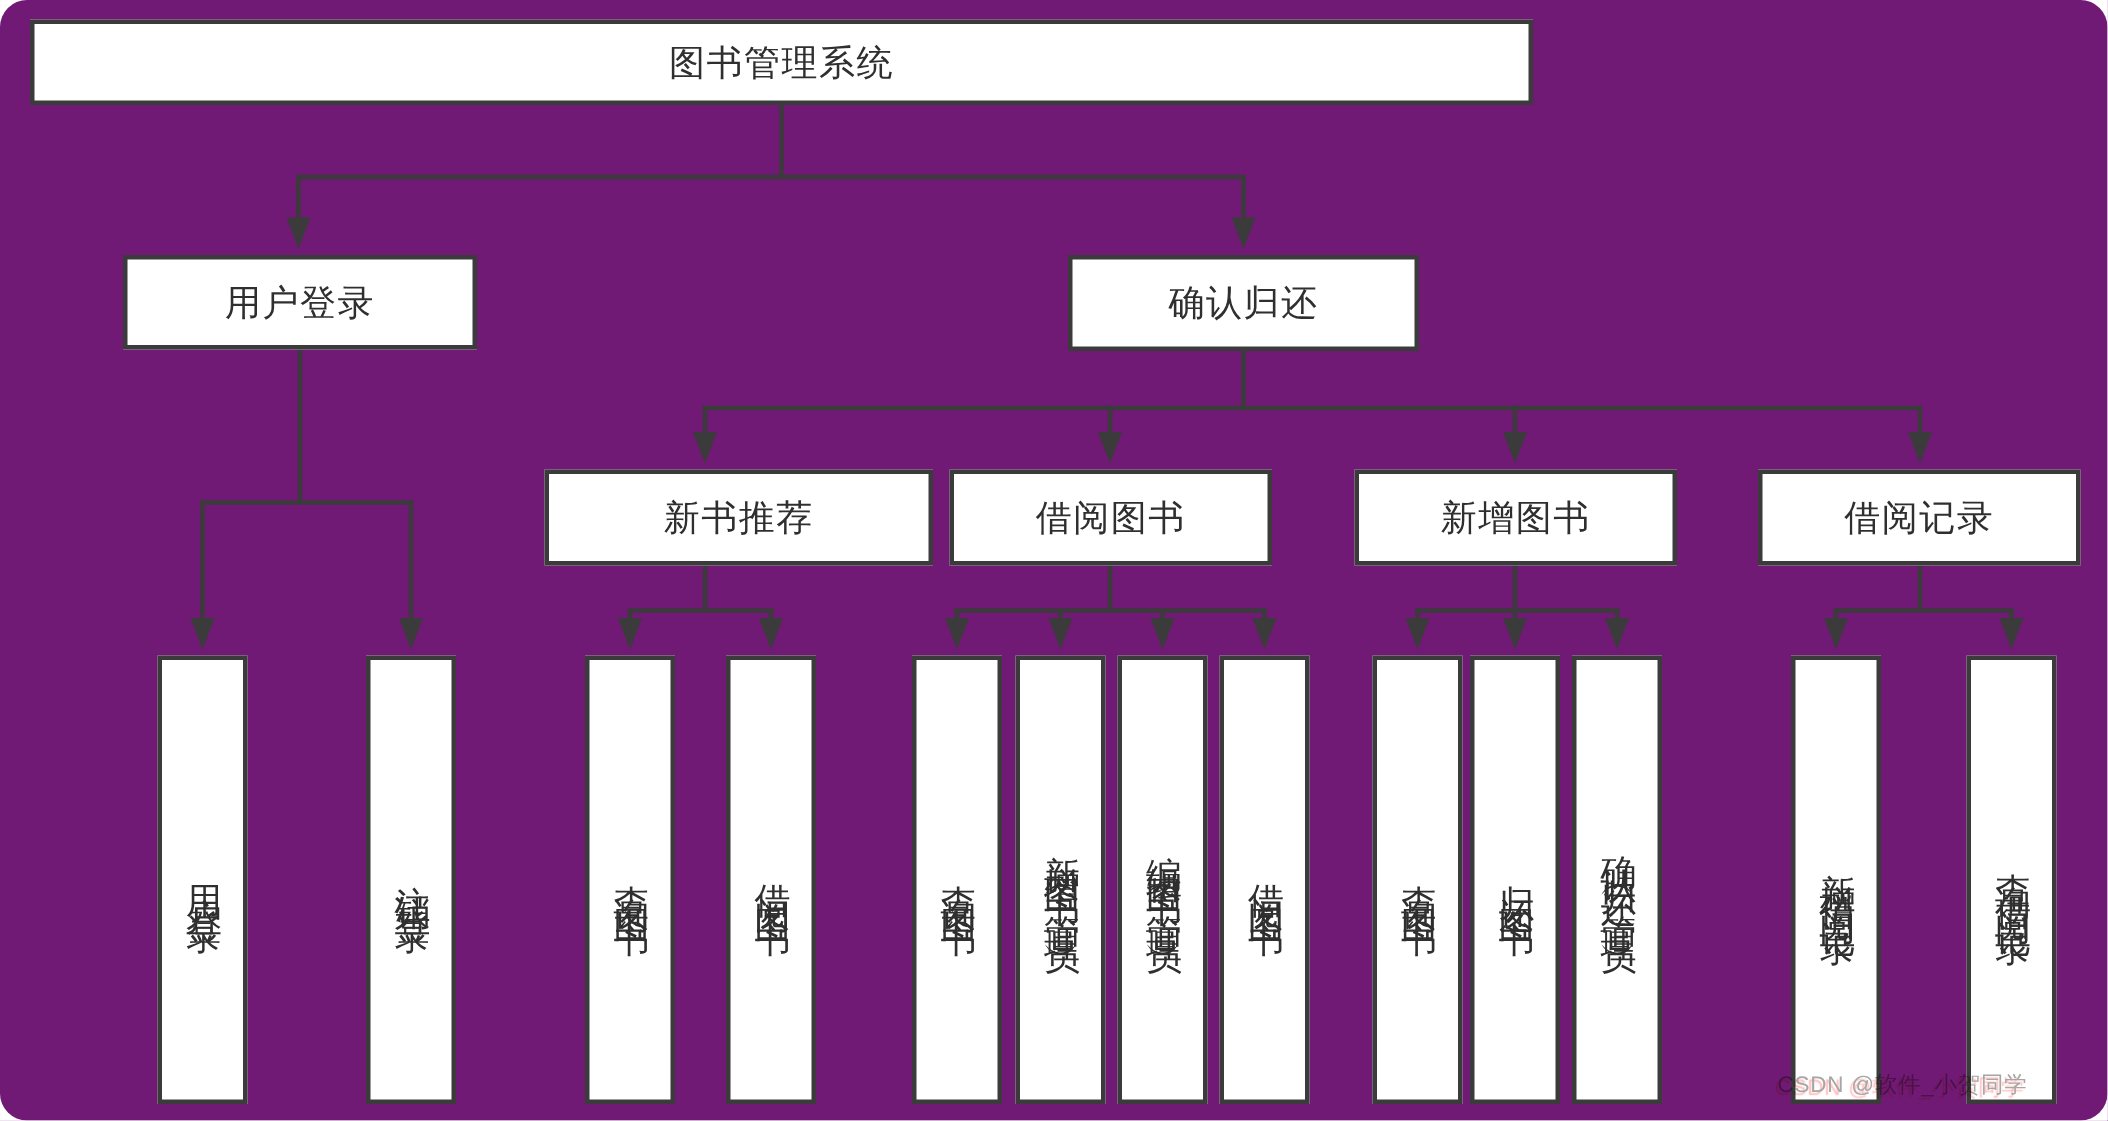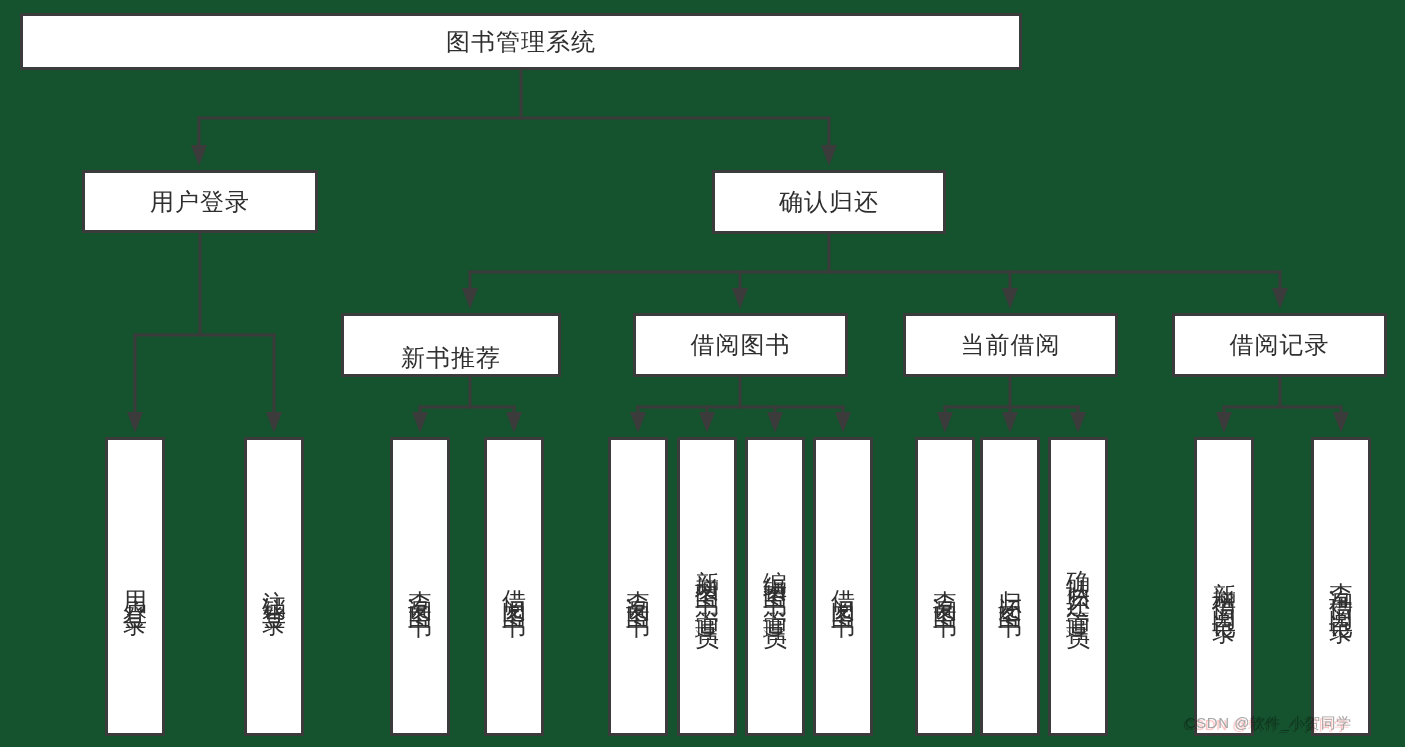--- a/index.html
+++ b/index.html
@@ -4,23 +4,24 @@
 <style>
   html, body {
     margin: 0;
     padding: 0;
     background: #ffffff;
   }
   #canvas {
     position: relative;
     width: 1405px;
     height: 747px;
-    background: #14532d;
+    background: #701a75;
     font-family: "Liberation Sans", "DejaVu Sans", sans-serif;
     overflow: hidden;
+    border-radius: 18px;
   }
   #connectors {
     position: absolute;
     left: 0;
     top: 0;
     width: 1405px;
     height: 747px;
   }
   .node {
     position: absolute;
@@ -138,28 +139,28 @@
     <span>图书管理系统</span>
   </div>
 
   <div class="node lvl2" style="left:82px; top:170px; width:236px; height:63px;">
     <span>用户登录</span>
   </div>
   <div class="node lvl2" style="left:712px; top:170px; width:234px;">
     <span>确认归还</span>
   </div>
 
-  <div class="node lvl3" style="left:341px; top:313px; width:220px;align-items:flex-end;">
+  <div class="node lvl3" style="left:363px; top:313px; width:259px;">
     <span>新书推荐</span>
   </div>
   <div class="node lvl3" style="left:633px; top:313px; width:215px;">
     <span>借阅图书</span>
   </div>
   <div class="node lvl3" style="left:903px; top:313px; width:215px;">
-    <span>当前借阅</span>
+    <span>新增图书</span>
   </div>
   <div class="node lvl3" style="left:1172px; top:313px; width:215px;">
     <span>借阅记录</span>
   </div>
 
   <div class="node leaf" style="left:105px;">
     <span class="vtext">用户登录</span>
   </div>
   <div class="node leaf" style="left:244px;">
     <span class="vtext">注销登录</span>

